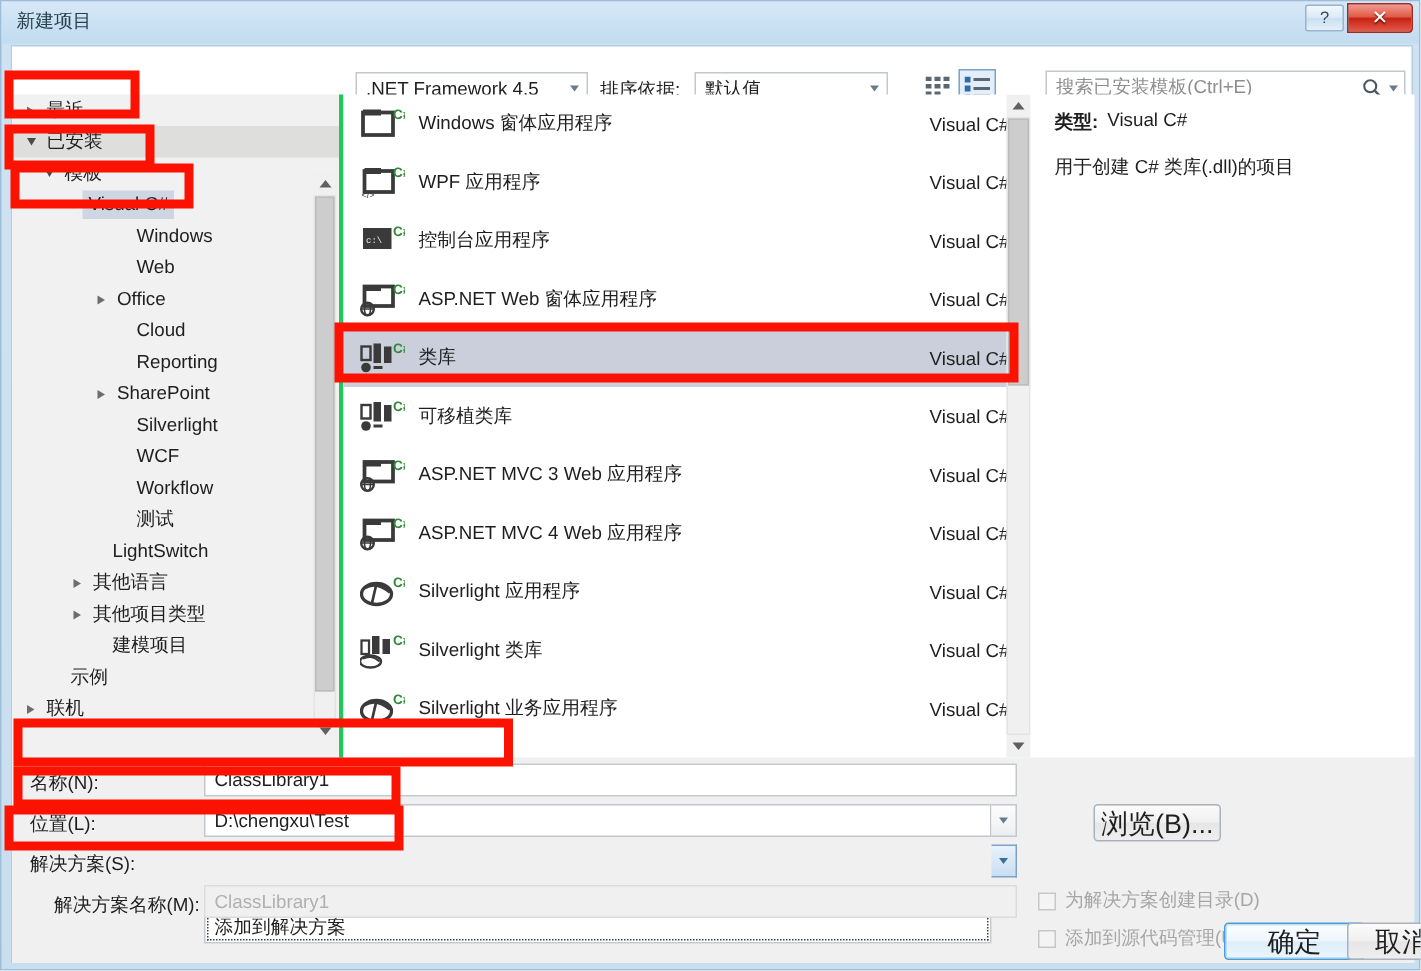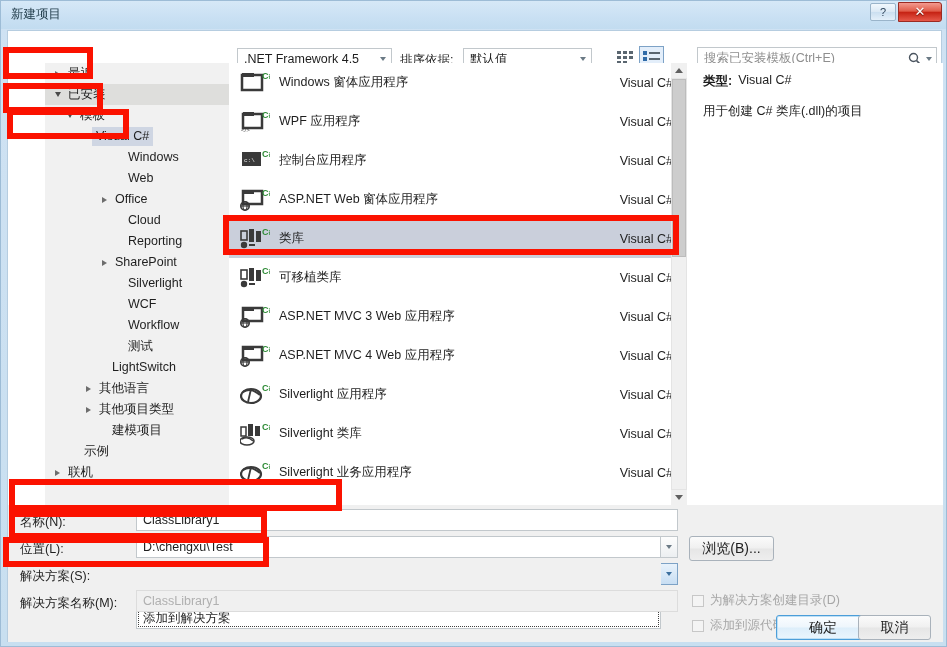--- a/index.html
+++ b/index.html
@@ -75,21 +75,21 @@
   #searchbox {
     position:absolute; left:689px; top:4px; width:240px; height:23px;
     background:#fff; border:1px solid #c2c8cc; display:flex; align-items:center;
   }
   #searchbox .sval { padding-left:6px; font-size:12.5px; color:#8e8e8e; }
   #searchbox .sicon { margin-left:auto; display:flex; align-items:center; padding-right:4px; gap:2px; }
 
   
   #treepane {
     position:absolute; left:0; top:32px; width:221px; height:492px;
-    background:#f1f1f1; border-right:1px solid #22c55e; overflow:hidden;margin-left:37px;
+    background:#f1f1f1; border-right:3px solid #22c55e; overflow:hidden;
   }
   .tnode { height:21px; display:flex; align-items:center; font-size:12.5px; color:#1e1e1e; white-space:nowrap; }
   .tnode .exp { width:13px; display:flex; align-items:center; justify-content:center; }
   .tnode .exp .tri-c {
     width:0;height:0;border-top:3.5px solid transparent;border-bottom:3.5px solid transparent;
     border-left:5px solid #6d6d6d;
   }
   .tnode .exp .tri-o {
     width:0;height:0;border-left:3.5px solid transparent;border-right:3.5px solid transparent;
     border-top:5px solid #4a4a4a;
@@ -140,21 +140,21 @@
   .finput.dis { background:#f0f0f0; color:#b0b0b0; border:1px solid #dcdcdc; }
   .fdropbtn {
     position:absolute; width:17px; height:22px; border:1px solid #c2c8cc; border-left:none;
     background:linear-gradient(180deg,#fdfdfd,#eceff1); display:flex;align-items:center;justify-content:center;
   }
   .fdropbtn.blue { background:linear-gradient(180deg,#e8f2fb,#c8def3); border-color:#7da2c6; }
 
   .btn {
     position:absolute; border:1px solid #a9b2bb; border-radius:3px;
     background: linear-gradient(180deg,#fbfbfb 0%,#f0f0f0 48%,#e6e6e6 52%,#eeeeee 100%);
-    font-size:14px; color:#1e1e1e; display:flex; align-items:center; justify-content:center;
+    font-size:18px; color:#1e1e1e; display:flex; align-items:center; justify-content:center;margin-left:40px;
   }
   .btn.primary {
     border:1px solid #4c9ed9; box-shadow: 0 0 0 1px #bfe0f5 inset;
     background: linear-gradient(180deg,#fbfdff 0%,#eef6fc 48%,#ddeefa 52%,#eaf5fd 100%);
   }
   .cbx { position:absolute; display:flex; align-items:center; font-size:12.5px; color:#a6a6a6; }
   .cbx .bx { width:12px;height:12px;border:1px solid #c7c7c7;background:#f4f4f4;margin-right:6px; }
 
   
   .redbox { position:absolute; border:6px solid #fb1200; pointer-events:none; }
@@ -548,21 +548,21 @@
       </div>
 
       <div class="flabel" style="left:12px; top:63px;">解决方案(S):</div>
       <div class="finput" style="left:128px; top:58px; width:525px; outline:1px dotted #404040; outline-offset:-3px;margin-top:44px;">
         <span>添加到解决方案</span>
       </div>
       <div class="fdropbtn blue" style="left:653px; top:58px;">
         <i style="display:block;width:0;height:0;border-left:3.5px solid transparent;border-right:3.5px solid transparent;border-top:4px solid #3b6f9e;"></i>
       </div>
 
-      <div class="flabel" style="left:12px; top:90px;">解决方案名称(M):</div>
+      <div class="flabel" style="left:28px; top:90px;">解决方案名称(M):</div>
       <div class="finput dis" style="left:128px; top:85px; width:542px;">
         <span>ClassLibrary1</span>
       </div>
 
       <div class="btn" style="left:681px; top:31px; width:85px; height:25px;">浏览(B)...</div>
 
       <div class="cbx" style="left:684px; top:87px;">
         <span class="bx"></span>
         <span>为解决方案创建目录(D)</span>
       </div>

